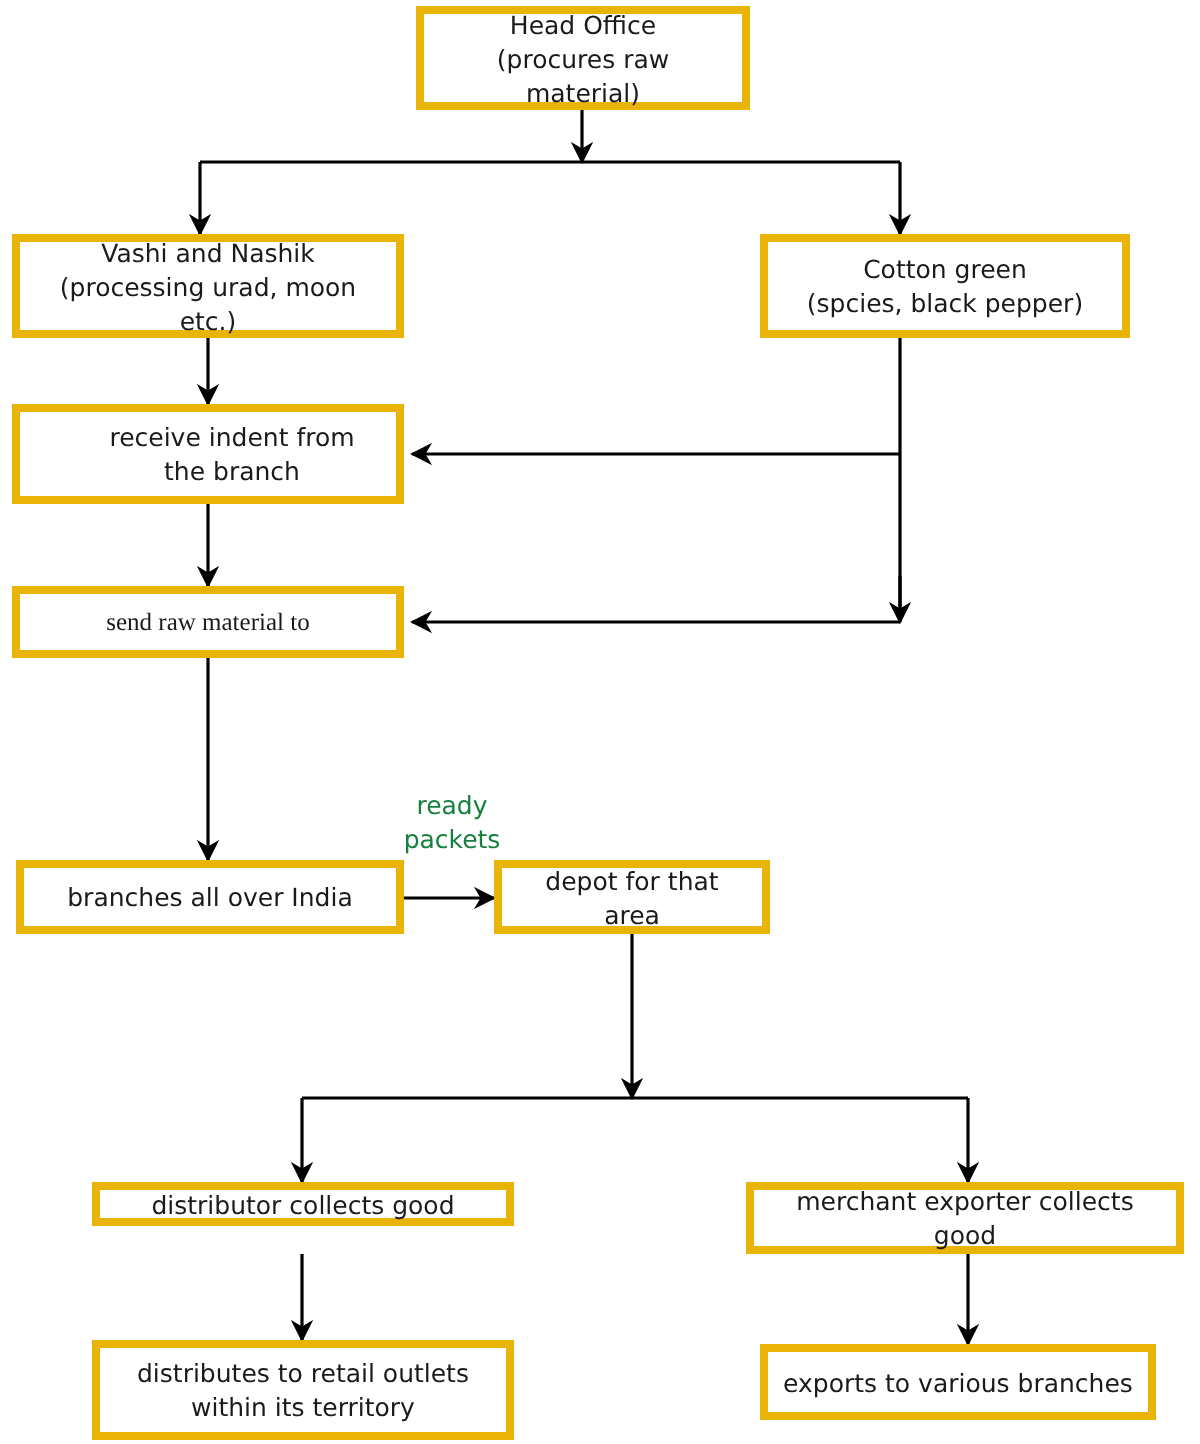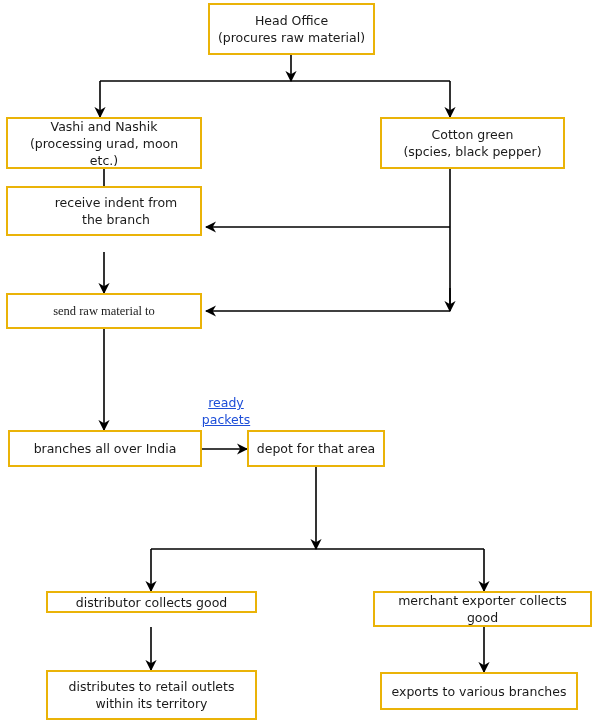--- a/index.html
+++ b/index.html
@@ -21,46 +21,45 @@
   #edges {
     position: absolute;
     left: 0;
     top: 0;
     width: 600px;
     height: 722px;
   }
   .node {
     position: absolute;
     box-sizing: border-box;
-    border: 2px solid #eab308;
+    border: 4px solid #eab308;
     background: #ffffff;
     display: flex;
     align-items: center;
     justify-content: center;
     text-align: center;
     color: #1a1a1a;
     font-size: 12.5px;
     line-height: 17px;
     z-index: 2;
   }
   .node .node-text {
     display: block;
     padding: 0 6px;
     white-space: pre-line;
   }
   .edge-label {
     position: absolute;
     text-align: center;
-    color: #1d4ed8;
+    color: #15803d;
     font-size: 12.5px;
     line-height: 17px;
     white-space: pre-line;
     background: #ffffff;
     z-index: 3;
-    text-decoration: underline;
   }
 </style>
 </head>
 <body>
 
 <div id="canvas">
 
   <svg id="edges" viewBox="0 0 600 722" width="600" height="722" xmlns="http://www.w3.org/2000/svg">
     <defs>
       <marker id="arrow" viewBox="0 0 10 10" refX="9" refY="5" markerWidth="7" markerHeight="7" orient="auto-start-reverse">
@@ -116,21 +115,21 @@
   <div class="node" style="left:6px; top:117px; width:196px; height:52px;">
     <span class="node-text">Vashi and Nashik
 (processing urad, moon etc.)</span>
   </div>
 
   <div class="node" style="left:358px; top:117px; width:185px; height:52px;margin-left:22px;">
     <span class="node-text">Cotton green
 (spcies, black pepper)</span>
   </div>
 
-  <div class="node" style="left:6px; top:186px; width:196px; height:50px;padding-left:24px;">
+  <div class="node" style="left:6px; top:202px; width:196px; height:50px;padding-left:24px;">
     <span class="node-text">receive indent from
 the branch</span>
   </div>
 
   <div class="node" style="left:6px; top:293px; width:196px; height:36px;font-family:Liberation Serif, serif;">
     <span class="node-text">send raw material to</span>
   </div>
 
   <div class="node" style="left:8px; top:430px; width:194px; height:37px;">
     <span class="node-text">branches all over India</span>

